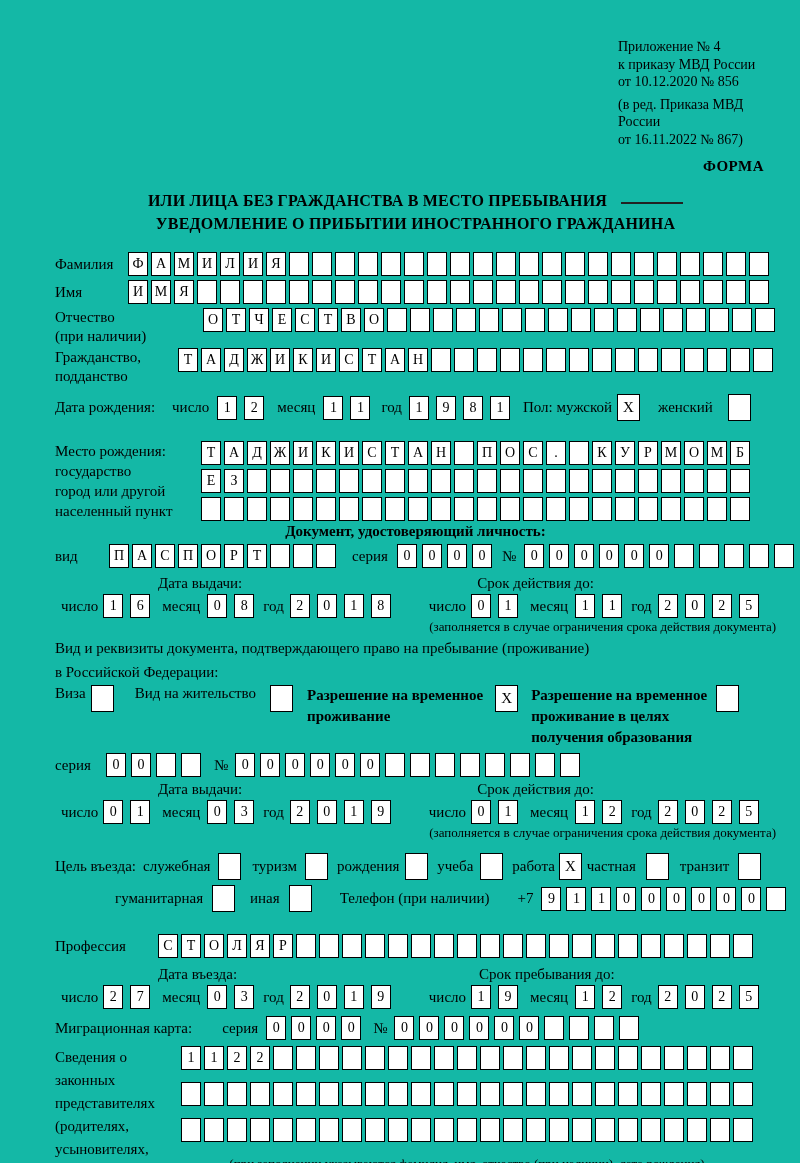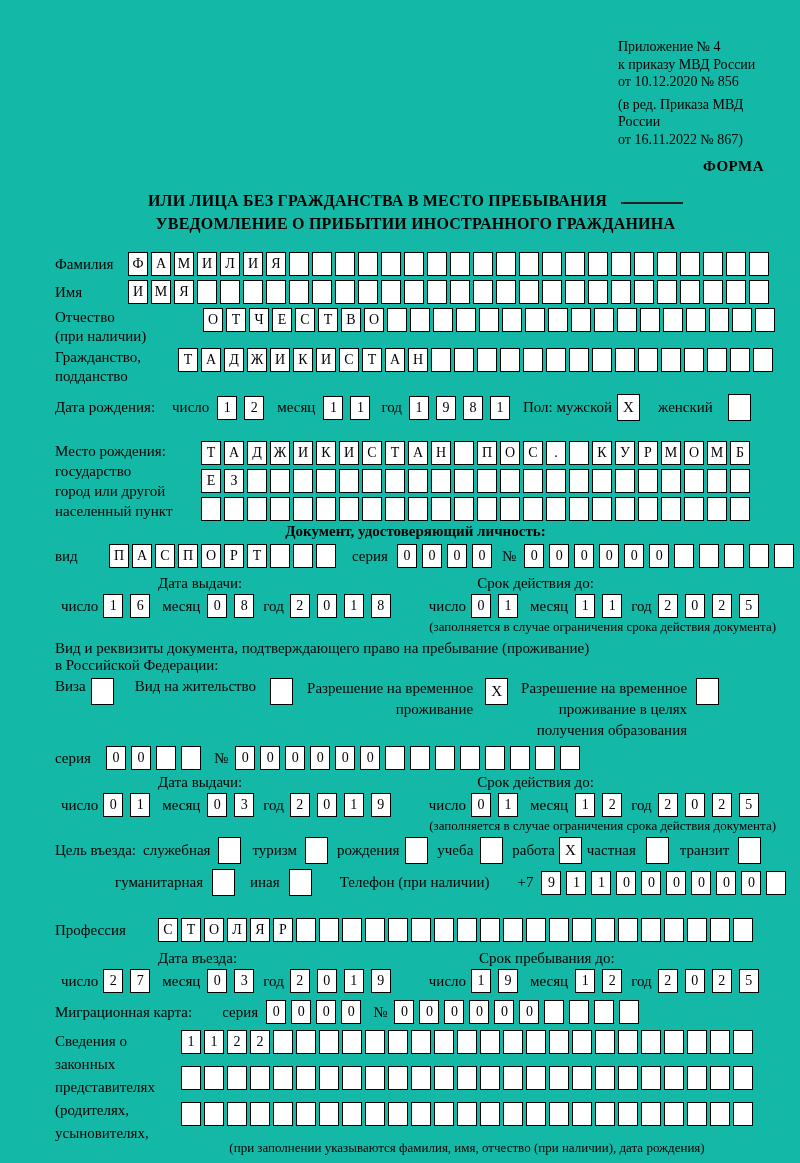--- a/index.html
+++ b/index.html
@@ -31,21 +31,21 @@
     box-sizing:border-box; width:23px; height:27px; flex:none;
     border:1.6px solid #000; display:flex; align-items:center; justify-content:center;
     font-size:15px; background:#fff;
   }
   .note { font-size:13px; }
   .r { text-align:right; }
   .ctr { text-align:center; }
   .b { font-weight:bold;font-family:Liberation Serif, serif; }
   .rowsgap4 > .cells + .cells { margin-top:4px; }
   .rowsgap12 > .cells + .cells { margin-top:12px; }
-  .permlbl { text-align:right; line-height:21px; }
+  .permlbl { text-align:left; line-height:21px;font-weight:bold; }
 </style>
 </head>
 <body>
 
 <div class="page">
 
   <div class="hdr">
     <div>Приложение № 4</div>
     <div>к приказу МВД России</div>
     <div>от 10.12.2020 № 856</div>
@@ -390,21 +390,21 @@
         <span class="cell">2</span>
         <span class="cell">0</span>
         <span class="cell">2</span>
         <span class="cell">5</span>
       </div>
   </div>
 
   <div class="note r" style="margin-top:1px">(заполняется в случае ограничения срока действия документа)</div>
 
   <div style="margin-top:5px">Вид и реквизиты документа, подтверждающего право на пребывание (проживание)</div>
-  <div style="">в Российской Федерации:</div>
+  <div style="margin-top:7px">в Российской Федерации:</div>
 
   <div class="row top" style="margin-top:4px; height:64px">
     <span class="lbl">Виза</span>
     <span class="chk" style="margin-left:5px"></span>
     <span class="lbl" style="margin-left:21px">Вид на жительство</span>
     <span class="chk" style="margin-left:14px"></span>
     <span class="lbl permlbl" style="margin-left:14px">
       <span>Разрешение на временное</span><br>
       <span>проживание</span>
     </span>
@@ -481,21 +481,21 @@
     <div class="cells g7" style="margin-left:6px">
         <span class="cell">2</span>
         <span class="cell">0</span>
         <span class="cell">2</span>
         <span class="cell">5</span>
       </div>
   </div>
 
   <div class="note r" style="margin-top:1px">(заполняется в случае ограничения срока действия документа)</div>
 
-  <div class="row" style="margin-top:3px">
+  <div class="row" style="margin-top:12px">
     <span class="lbl">Цель въезда:</span>
     <span class="lbl" style="margin-left:7px">служебная</span>
     <span class="chk" style="margin-left:8px"></span>
     <span class="lbl" style="margin-left:11px">туризм</span>
     <span class="chk" style="margin-left:8px"></span>
     <span class="lbl" style="margin-left:9px">рождения</span>
     <span class="chk" style="margin-left:6px"></span>
     <span class="lbl" style="margin-left:9px">учеба</span>
     <span class="chk" style="margin-left:7px"></span>
     <span class="lbl" style="margin-left:9px">работа</span>

